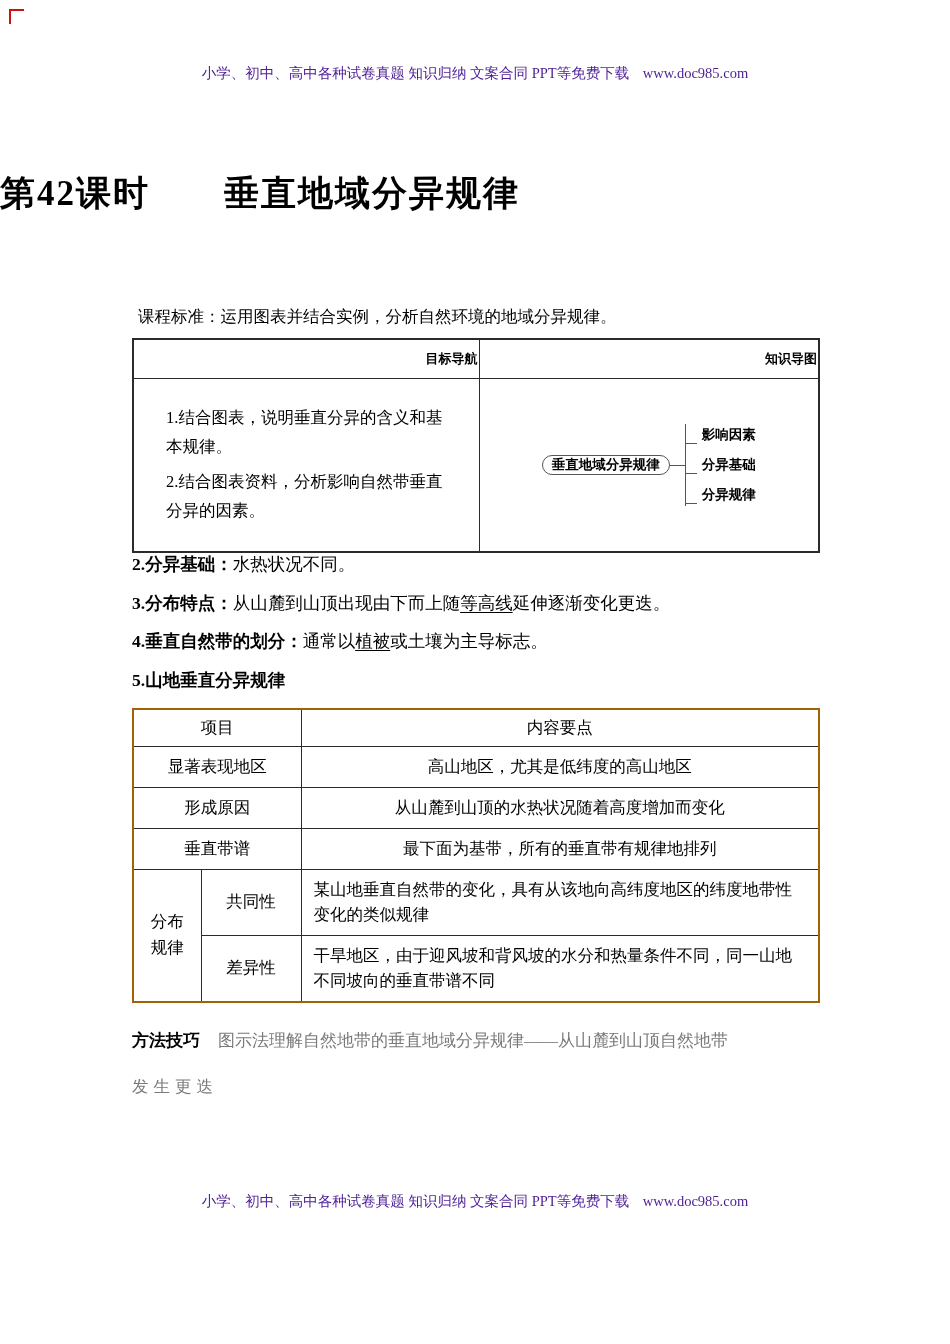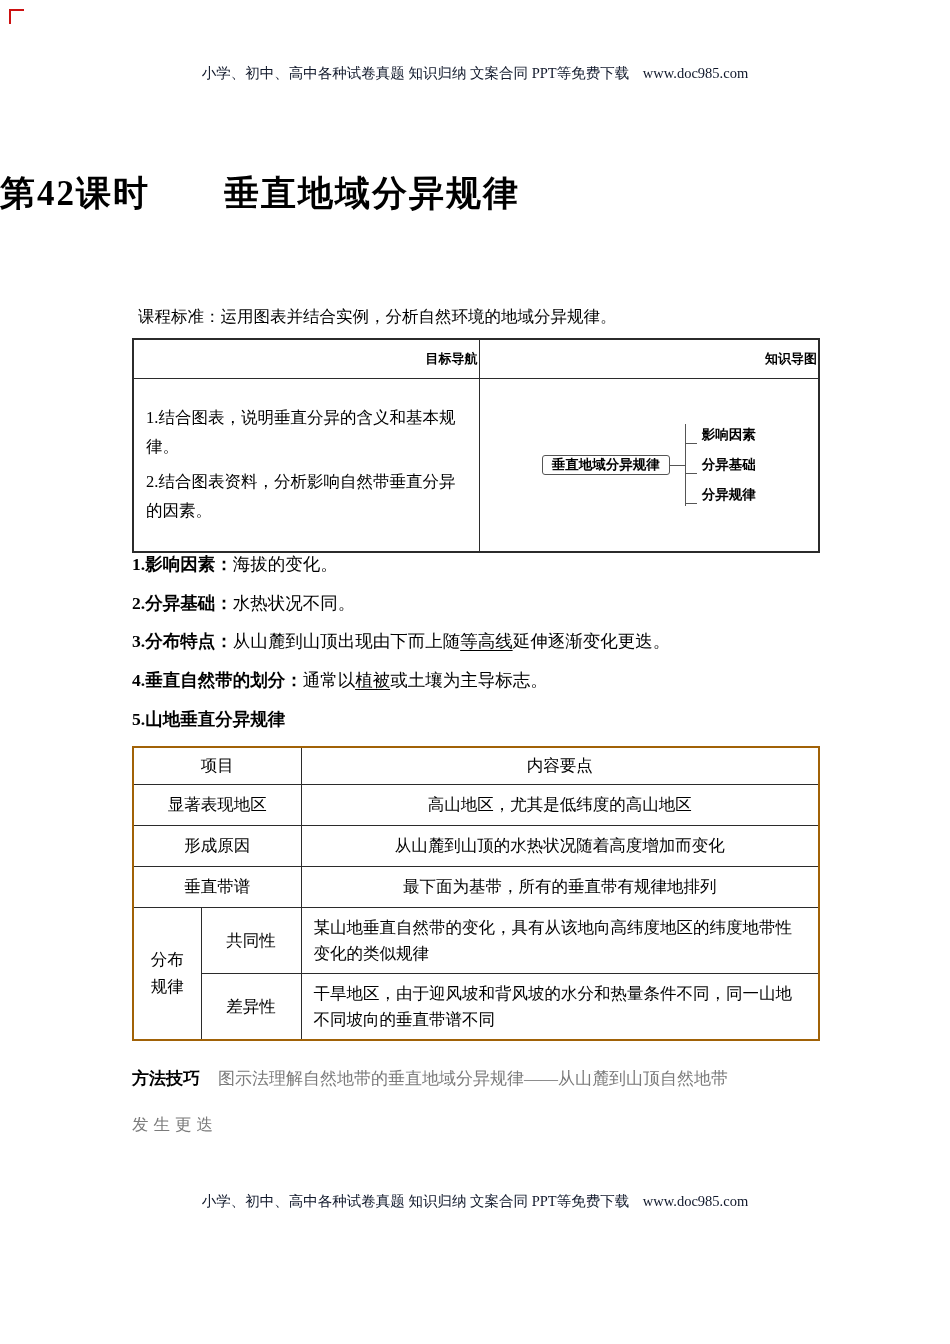--- a/index.html
+++ b/index.html
@@ -1,37 +1,37 @@
 <!DOCTYPE html>
 <html><head>
 <meta charset="utf-8">
 <style>
   html,body{margin:0;padding:0;background:#ffffff;}
   .page{position:relative;width:950px;height:1344px;background:#fff;
         font-family:"Liberation Serif","DejaVu Serif",serif;color:#000;overflow:hidden;}
   .corner-mark{position:absolute;left:9px;top:9px;width:13px;height:13px;
         border-left:2px solid #cc1111;border-top:2px solid #cc1111;}
-  .doc-note{position:absolute;left:0;width:100%;text-align:center;font-size:14.5px;color:#0f172a;}
+  .doc-note{position:absolute;left:0;width:100%;text-align:center;font-size:14.5px;color:#4c1d95;}
   .doc-note.top{top:64px;}
   .doc-note.bottom{top:1192px;}
   .doc-note .url{margin-left:10px;}
   .title{position:absolute;top:170px;left:0;width:100%;text-align:left;
         font-size:35px;font-weight:bold;letter-spacing:2px;}
   .content{position:absolute;left:132px;top:306px;width:686px;}
   .standard{font-size:16.5px;margin:0 0 10px 6px;}
 
   table{border-collapse:collapse;width:100%;table-layout:fixed;}
   .nav-table{border:2px solid #2b2b2b;}
   .nav-table th,.nav-table td{border:1px solid #2b2b2b;}
   .nav-table th{height:36px;font-size:13px;font-weight:bold;text-align:right;}
-  .goals-cell{height:152px;padding:10px 12px;font-size:16.5px;line-height:1.75;vertical-align:middle;}
+  .goals-cell{height:152px;padding:10px 32px;font-size:16.5px;line-height:1.75;vertical-align:middle;}
   .goals-cell p{margin:6px 0;}
   .mindmap-cell{vertical-align:middle;}
   .mindmap{display:flex;align-items:center;justify-content:center;}
-  .mm-root{border:1px solid #555;border-radius:3px;padding:0 9px;font-size:13.5px;
+  .mm-root{border:1px solid #555;border-radius:11px;padding:0 9px;font-size:13.5px;
         font-weight:bold;white-space:nowrap;}
   .mm-conn{width:15px;height:1px;background:#555;}
   .mm-branches{display:flex;flex-direction:column;gap:12px;border-left:1px solid #555;padding:2px 0;}
   .mm-branch{display:flex;align-items:flex-end;font-size:13.5px;font-weight:bold;white-space:nowrap;}
   .mm-stub{width:11px;height:1px;background:#555;margin-right:5px;}
 
   .section-bar{display:flex;align-items:stretch;background:#dcdcdc;height:28px;line-height:28px;
         margin-top:0;margin-bottom:32px;border-bottom:1px solid #bdbdbd;}
   .section-num{background:#8f8f8f;color:#fff;font-weight:bold;padding:0 14px;font-size:16px;
         font-family:"Liberation Sans","DejaVu Sans",sans-serif;}
@@ -108,23 +108,20 @@
               </div>
             </div>
           </td>
         </tr>
       </tbody>
     </table>
 
 
     <div class="fill-list">
       <p class="fl-item">
-        <span class="b">1.影响因素：</span><span>海拔的变化。</span>
-      </p>
-      <p class="fl-item">
         <span class="b">2.分异基础：</span><span>水热状况不同。</span>
       </p>
       <p class="fl-item">
         <span class="b">3.分布特点：</span><span>从山麓到山顶出现由下而上随</span><span class="u">等高线</span><span>延伸逐渐变化更迭。</span>
       </p>
       <p class="fl-item">
         <span class="b">4.垂直自然带的划分：</span><span>通常以</span><span class="u">植被</span><span>或土壤为主导标志。</span>
       </p>
       <p class="fl-item">
         <span class="b">5.山地垂直分异规律</span>

